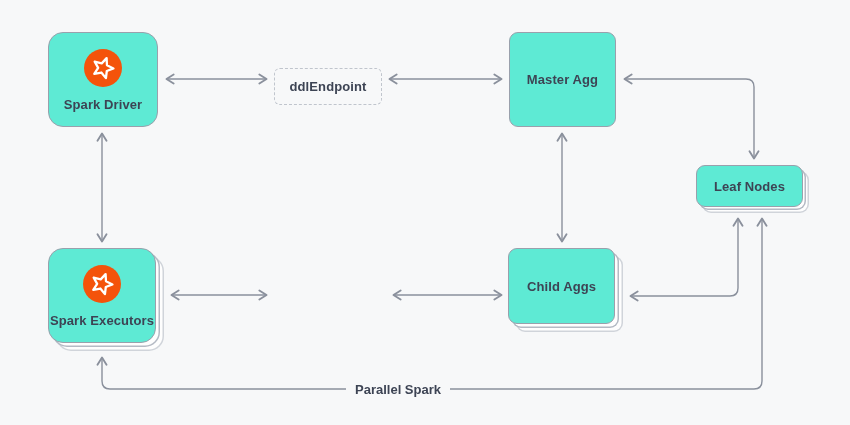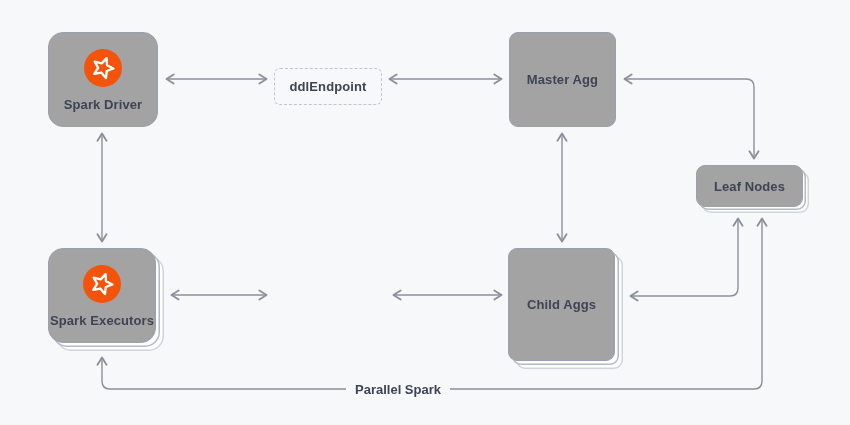--- a/index.html
+++ b/index.html
@@ -3,21 +3,21 @@
 <meta charset="utf-8">
 <style>
   html,body{margin:0;padding:0;background:#f7f8f9;}
   .canvas{
     position:relative;width:850px;height:425px;background:#f7f8f9;
     font-family:"Liberation Sans",sans-serif;overflow:hidden;
   }
   .wires{position:absolute;left:0;top:0;width:850px;height:425px;}
   .wires path{fill:none;stroke:#8a909c;stroke-width:1.4;}
   .node{
-    position:absolute;box-sizing:border-box;background:#a3a3a3;
+    position:absolute;box-sizing:border-box;background:#5eead4;
     border:1.5px solid #9aa0ac;border-radius:9px;
     display:flex;align-items:center;justify-content:center;
     color:#3d4454;font-size:13px;font-weight:bold;letter-spacing:.1px;
   }
   .node.col{flex-direction:column;gap:9px;border-radius:15px;}
   .node.dashed{
     background:transparent;border:1px dashed #c0c5cd;border-radius:6px;
   }
   .stacked{
     box-shadow:
@@ -88,19 +88,19 @@
       </g>
     </svg>
     <span>Spark Executors</span>
   </div>
 
   <div class="node stacked small" style="left:696px;top:165px;width:107px;height:42px;">
     <span>Leaf Nodes</span>
   </div>
 
 
-  <div class="node stacked" style="left:508px;top:248px;width:107px;height:113px;">
+  <div class="node stacked" style="left:508px;top:248px;width:107px;height:76px;">
     <span>Child Aggs</span>
   </div>
 
   <div class="wire-label" style="left:346px;top:381px;width:104px;">Parallel Spark</div>
 
 </div>
 
 </body></html>

